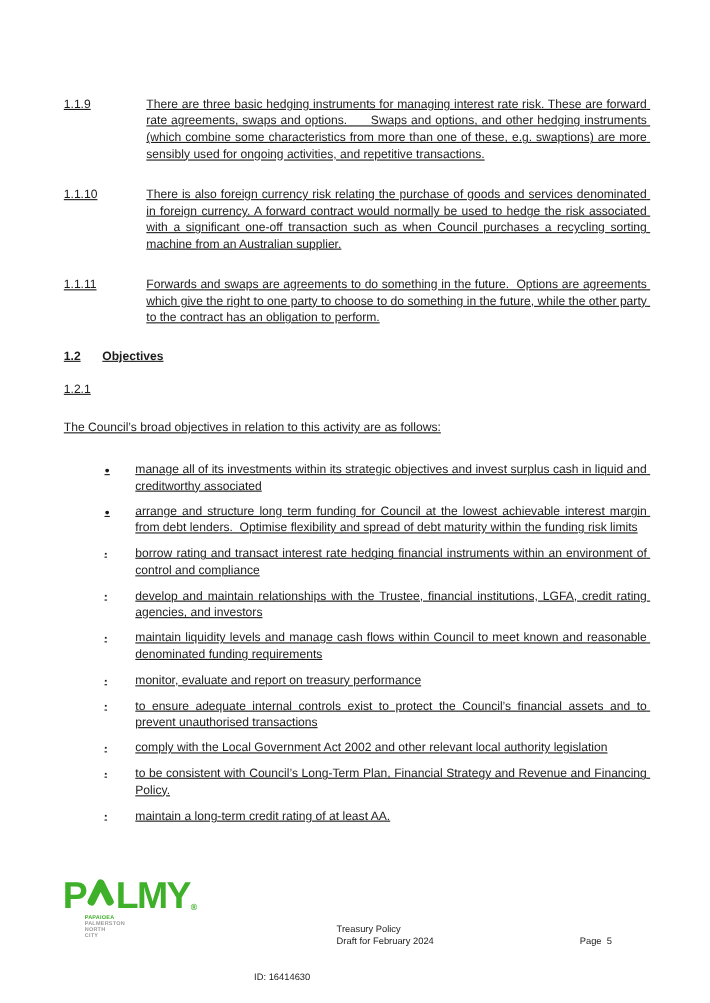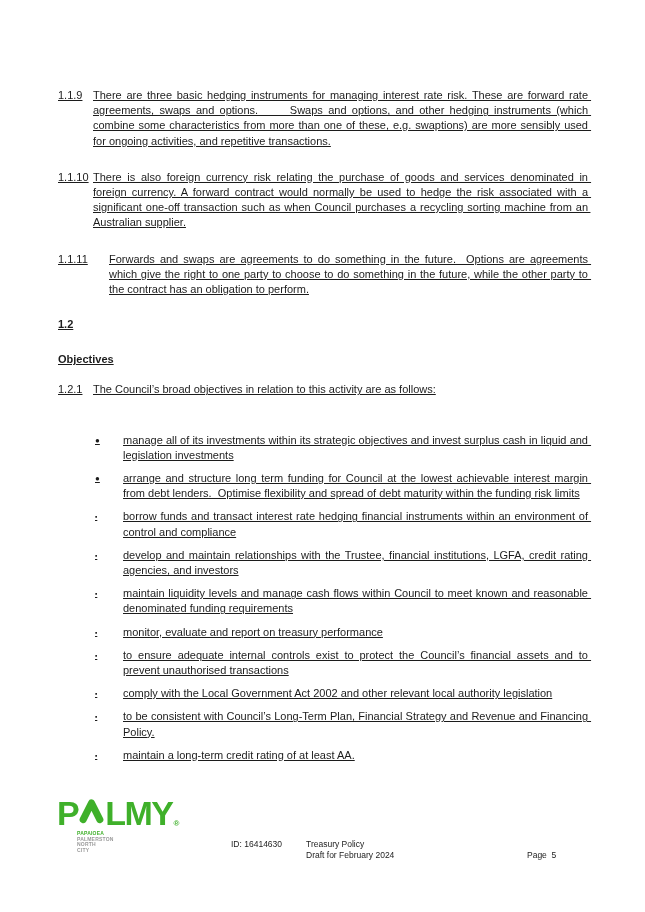--- a/index.html
+++ b/index.html
@@ -8,88 +8,88 @@
     font-family:"Liberation Sans", sans-serif;
     color:#1c1c1c;position:relative;overflow:hidden;
   }
   .page{position:absolute;inset:0;background:#ffffff;}
   .content{
     position:absolute;left:58px;top:88px;width:530px;
     font-size:11px;line-height:15.2px;text-decoration:underline;
   }
   .para{display:flex;margin-bottom:21px;}
   .para .num{flex:0 0 35px;}
-  .para .ptext{flex:1;text-align:justify;white-space:pre-wrap;}
-  .section-heading{display:flex;font-weight:bold;margin-bottom:15px;flex-direction:column;}
+  .para .ptext{flex:1;text-align:justify;white-space:pre-wrap;margin-left:40px;}
+  .section-heading{display:flex;font-weight:bold;margin-bottom:15px;}
   .section-heading .num{flex:0 0 35px;}
-  .intro{display:flex;margin-bottom:35px;}
+  .intro{display:flex;margin-bottom:22px;flex-direction:column;}
   .intro .num{flex:0 0 35px;}
   .bullets{margin-left:37px;}
   .bullet{display:flex;margin-bottom:8px;}
   .bullet .marker{flex:0 0 28px;line-height:15.2px;}
   .m-disc .marker{font-size:8px;}
   .m-square .marker{font-size:6.5px;}
   .bullet .btext{flex:1;text-align:justify;white-space:pre-wrap;}
 
   
   .logo{position:absolute;left:57px;top:797px;}
   .logo-word{display:flex;align-items:flex-end;font-weight:bold;
     font-size:34px;line-height:30px;letter-spacing:-1.5px;color:#3fb02a;}
   .logo-word .caret{margin:0 1px 1px 1px;}
   .logo-reg{font-size:8px;line-height:8px;font-weight:bold;color:#3fb02a;margin-left:1px;}
   .logo-subs{margin-left:20px;margin-top:3px;font-weight:bold;letter-spacing:.2px;}
   .logo-sub-line{font-size:5px;line-height:5.5px;color:#9a9a9a;}
   .logo-sub-line.first{color:#3fb02a;}
-  .footer-id{position:absolute;left:231px;top:839px;font-size:8.5px;line-height:11px;}
+  .footer-id{position:absolute;left:231px;top:883px;font-size:8.5px;line-height:11px;}
   .footer-title{position:absolute;left:306px;top:839px;font-size:8.5px;line-height:11px;}
   .footer-page{position:absolute;left:527px;top:850px;font-size:8.5px;line-height:11px;white-space:pre;}
 </style>
 </head>
 <body>
 
 <div class="page">
   <div class="content">
 
     <div class="para">
       <span class="num">1.1.9</span>
       <span class="ptext">There are three basic hedging instruments for managing interest rate risk. These are forward rate agreements, swaps and options.      Swaps and options, and other hedging instruments (which combine some characteristics from more than one of these, e.g. swaptions) are more sensibly used for ongoing activities, and repetitive transactions.</span>
     </div>
 
     <div class="para">
       <span class="num">1.1.10</span>
       <span class="ptext">There is also foreign currency risk relating the purchase of goods and services denominated in foreign currency. A forward contract would normally be used to hedge the risk associated with a significant one-off transaction such as when Council purchases a recycling sorting machine from an Australian supplier.</span>
     </div>
 
-    <div class="para" style="margin-bottom:20px;gap:16px;">
+    <div class="para" style="margin-bottom:20px;">
       <span class="num">1.1.11</span>
       <span class="ptext">Forwards and swaps are agreements to do something in the future.  Options are agreements which give the right to one party to choose to do something in the future, while the other party to the contract has an obligation to perform.</span>
     </div>
 
     <div class="section-heading">
       <span class="num">1.2</span>
       <span>Objectives</span>
     </div>
 
     <div class="intro">
       <span class="num">1.2.1</span>
       <span class="ptext">The Council’s broad objectives in relation to this activity are as follows:</span>
     </div>
 
     <div class="bullets">
       <div class="bullet m-disc">
         <span class="marker">●</span>
-        <span class="btext">manage all of its investments within its strategic objectives and invest surplus cash in liquid and legislation investments</span>
+        <span class="btext">manage all of its investments within its strategic objectives and invest surplus cash in liquid and creditworthy associated</span>
       </div>
       <div class="bullet m-disc">
         <span class="marker">●</span>
         <span class="btext">arrange and structure long term funding for Council at the lowest achievable interest margin from debt lenders.  Optimise flexibility and spread of debt maturity within the funding risk limits</span>
       </div>
       <div class="bullet m-square">
         <span class="marker">▪</span>
-        <span class="btext">borrow funds and transact interest rate hedging financial instruments within an environment of control and compliance</span>
+        <span class="btext">borrow rating and transact interest rate hedging financial instruments within an environment of control and compliance</span>
       </div>
       <div class="bullet m-square">
         <span class="marker">▪</span>
         <span class="btext">develop and maintain relationships with the Trustee, financial institutions, LGFA, credit rating agencies, and investors</span>
       </div>
       <div class="bullet m-square">
         <span class="marker">▪</span>
         <span class="btext">maintain liquidity levels and manage cash flows within Council to meet known and reasonable denominated funding requirements</span>
       </div>
       <div class="bullet m-square">

